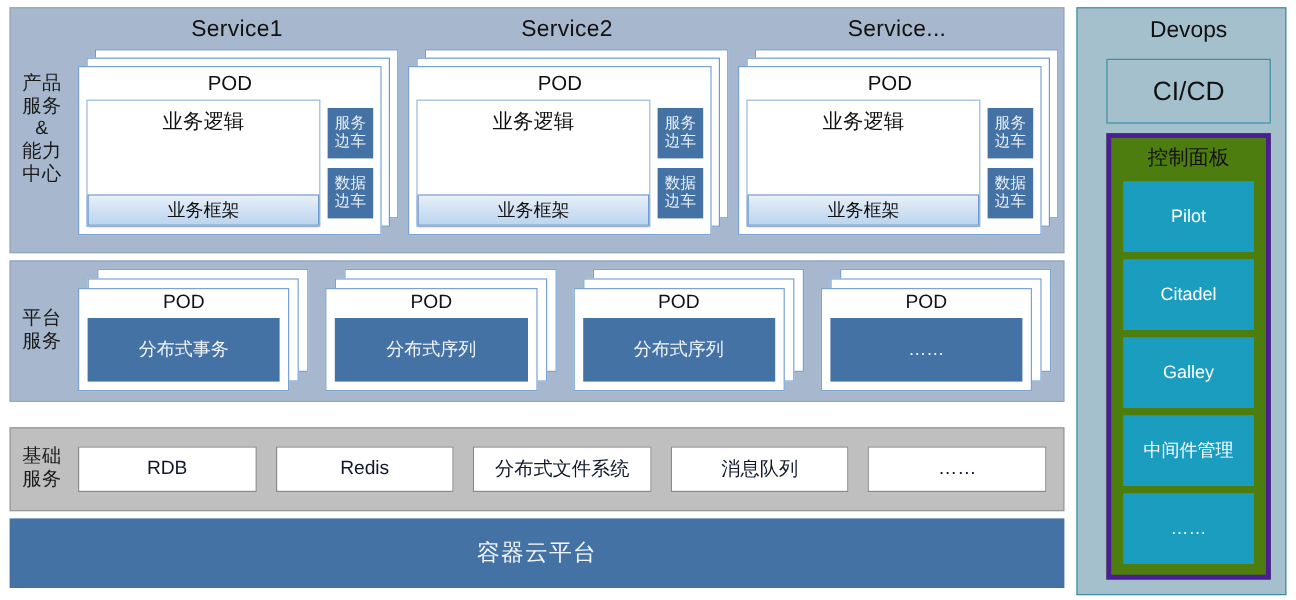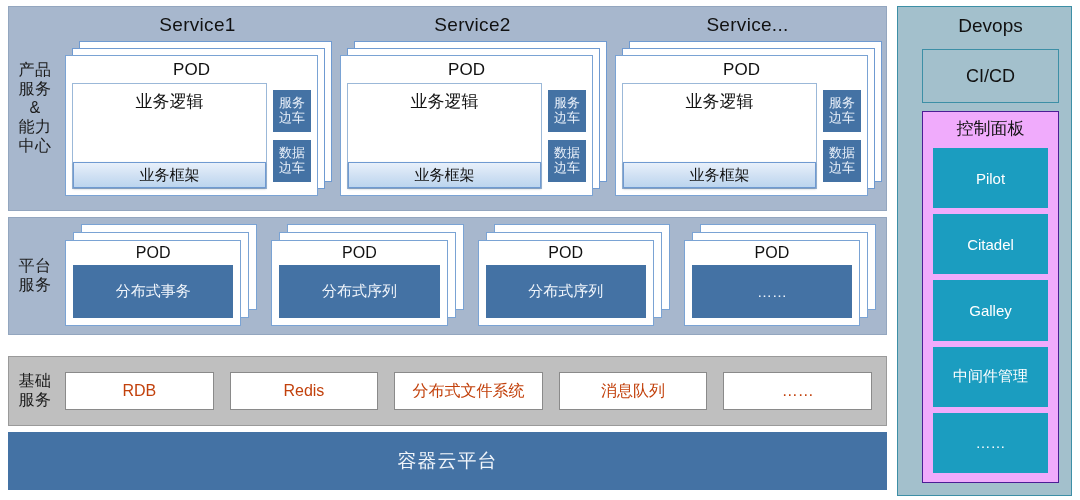--- a/index.html
+++ b/index.html
@@ -218,21 +218,21 @@
   }
   .infra-box {
     flex: 1 1 0;
     height: 38px;
     background: #ffffff;
     border: 1px solid #8a8a8a;
     display: flex;
     align-items: center;
     justify-content: center;
     font-size: 16px;
-    color: #c2410c;
+    color: #0f172a;
     min-width: 0;
   }
 
   
   .container-bar {
     height: 58px;
     background: #4472a4;
     color: #f2f6fb;
     display: flex;
     align-items: center;
@@ -273,28 +273,28 @@
     align-items: center;
     justify-content: center;
   }
   .cicd {
     width: 100%;
     flex: 0 0 54px;
     border: 1px solid #3d8fa6;
     display: flex;
     align-items: center;
     justify-content: center;
-    font-size: 18px;
+    font-size: 22px;
     color: #111;
   }
   .ctrl-panel {
     width: 100%;
     flex: 1 1 auto;
-    background: #f0abfc;
-    border: 1px solid #4c1d95;
+    background: #4d7c0f;
+    border: 4px solid #4c1d95;
     display: flex;
     flex-direction: column;
     align-items: center;
     padding: 3px 10px 9px 10px;
     gap: 6px;
     min-height: 0;
   }
   .ctrl-title {
     font-size: 17px;
     color: #111;

